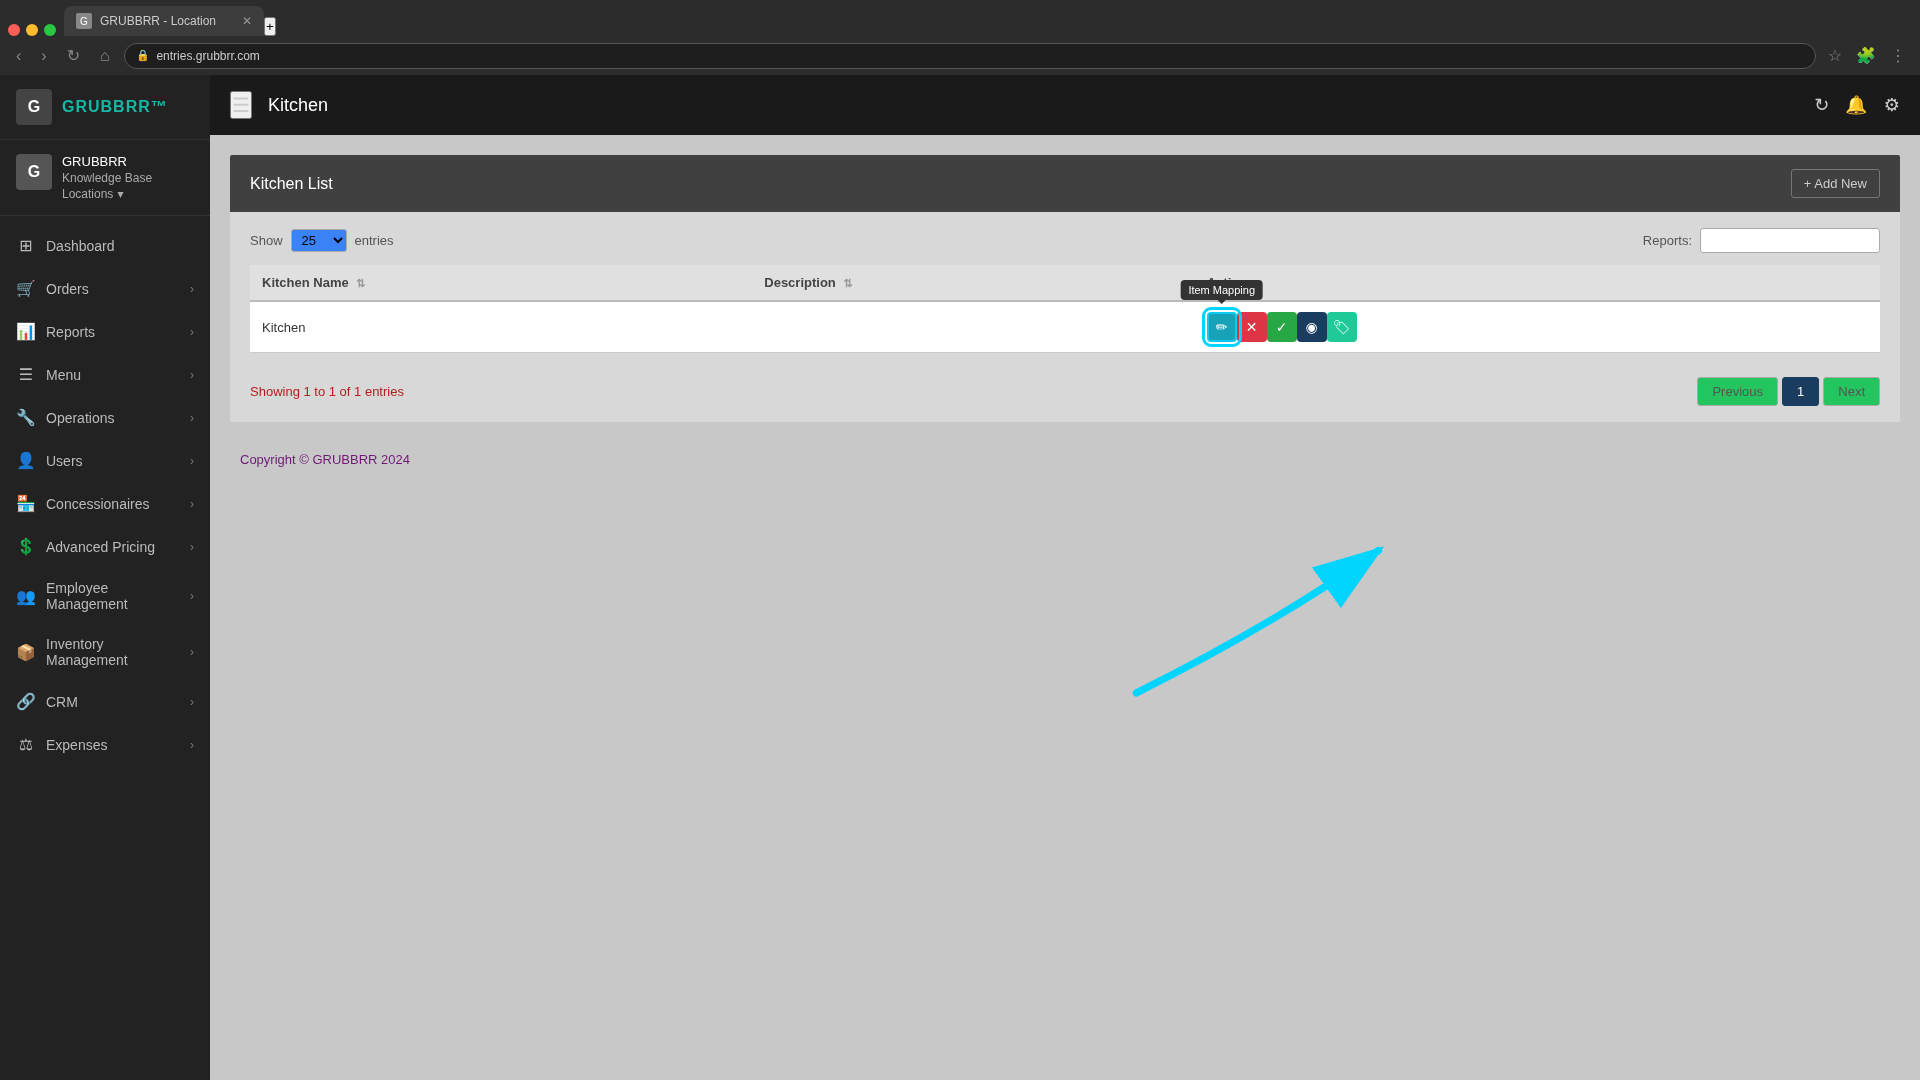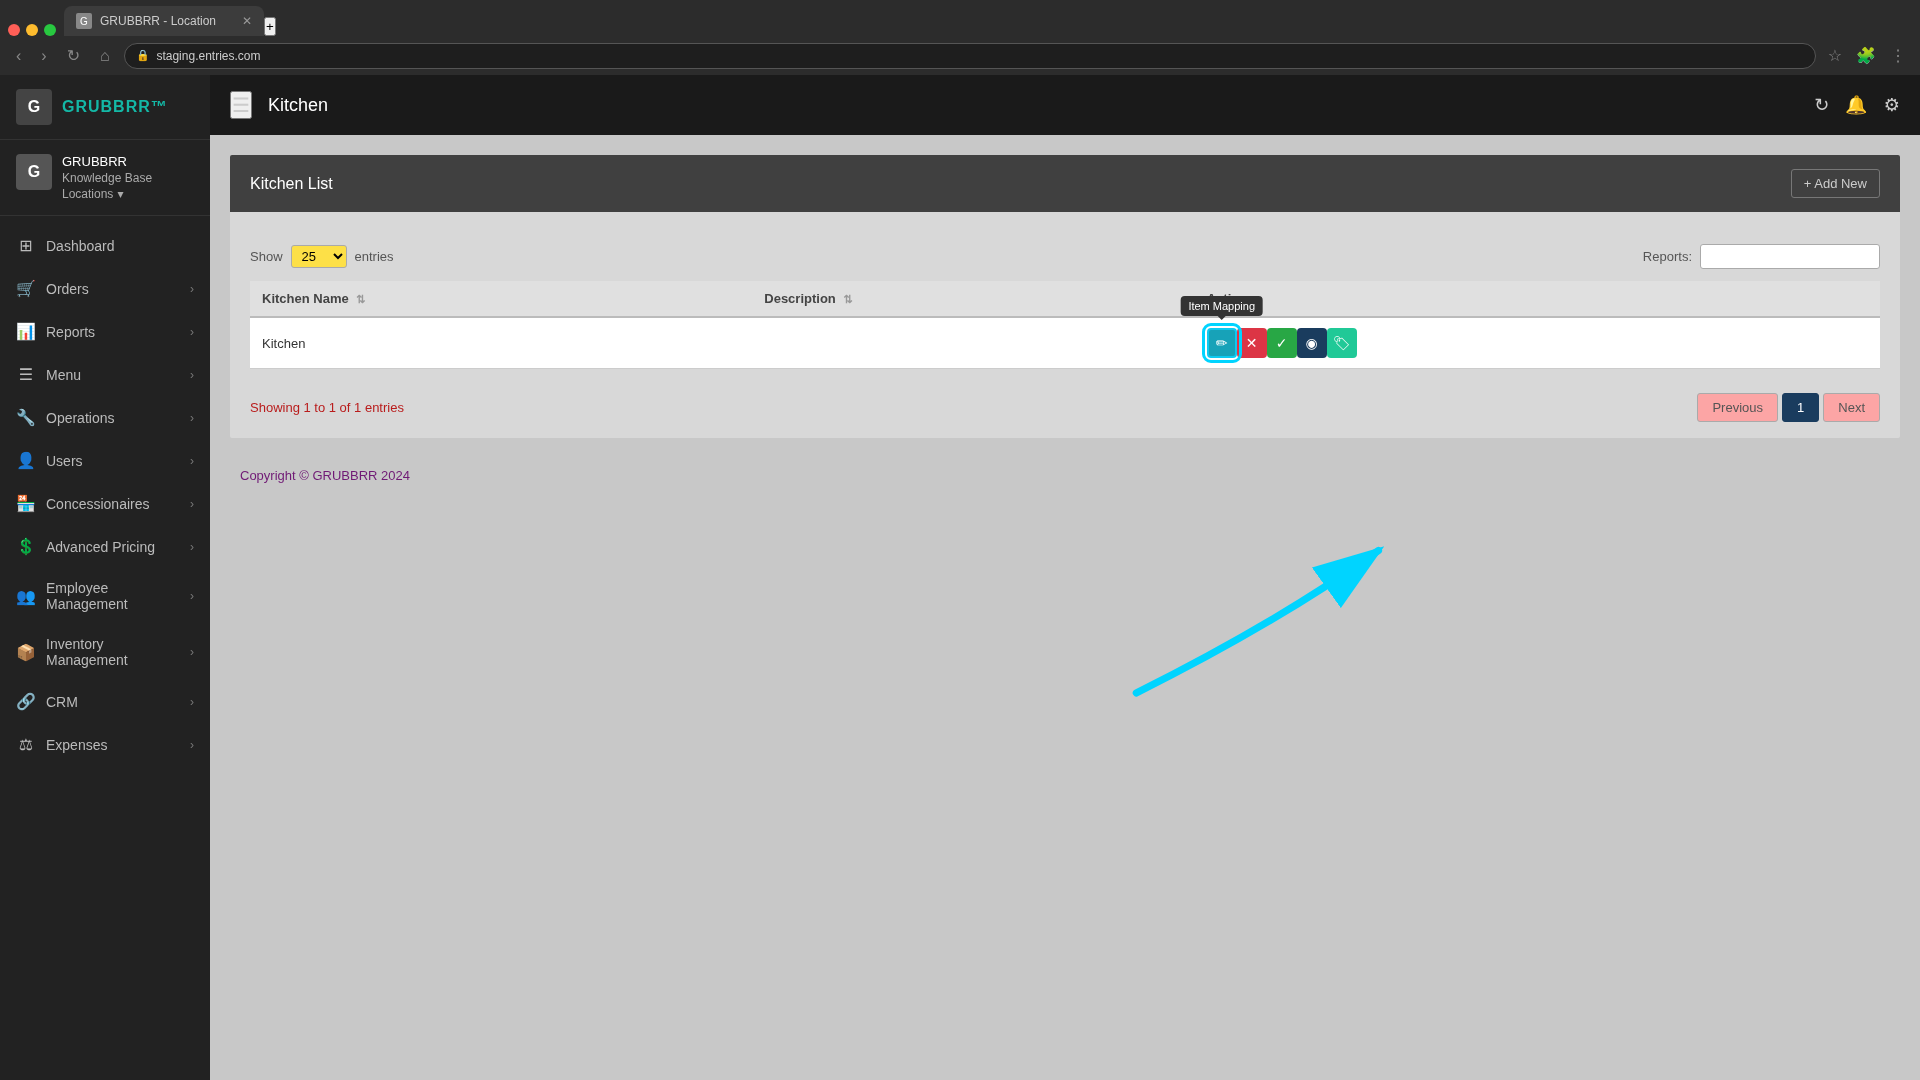--- a/index.html
+++ b/index.html
@@ -56,23 +56,23 @@
     
     .content { flex: 1; overflow-y: auto; padding: 20px; position: relative; background: #c8c8c8; }
 
     
     .panel { background: #d8d8d8; border-radius: 2px; overflow: hidden; }
     .panel-header { background: #404040; color: white; padding: 14px 20px; display: flex; align-items: center; justify-content: space-between; }
     .panel-title { font-size: 16px; font-weight: 500; }
     .btn-add-new { background: none; border: 1px solid #777; color: #ccc; padding: 6px 12px; border-radius: 3px; cursor: pointer; font-size: 13px; }
 
     .panel-body { padding: 16px 20px; }
-    .table-controls { display: flex; align-items: center; justify-content: space-between; margin-bottom: 12px; margin-top: 16px; }
+    .table-controls { display: flex; align-items: center; justify-content: space-between; margin-bottom: 12px; }
     .show-entries { display: flex; align-items: center; gap: 8px; color: #555; font-size: 13px; }
-    .show-entries select { border: 1px solid #aaa; border-radius: 3px; padding: 2px 6px; font-size: 13px; background: #fde047; }
+    .show-entries select { border: 1px solid #aaa; border-radius: 3px; padding: 2px 6px; font-size: 13px; background: #3b82f6; }
     .search-control { display: flex; align-items: center; gap: 8px; color: #555; font-size: 13px; }
     .search-control input { border: 1px solid #aaa; border-radius: 3px; padding: 4px 8px; font-size: 13px; background: white; width: 180px; }
 
     table { width: 100%; border-collapse: collapse; font-size: 13px; }
     thead tr { background: #e0e0e0; }
     thead th { padding: 10px 12px; text-align: left; color: #444; font-weight: 600; border-bottom: 2px solid #bbb; cursor: pointer; user-select: none; }
     thead th .sort-icon { color: #999; margin-left: 4px; font-size: 11px; }
     tbody tr { border-bottom: 1px solid #ccc; background: white; }
     tbody td { padding: 10px 12px; color: #333; }
 
@@ -83,21 +83,21 @@
     .btn-green { background: #28a745; }
     .btn-darkblue { background: #1a3c5e; }
     .btn-teal { background: #20c997; }
 
     .tooltip { position: absolute; top: -32px; left: 50%; transform: translateX(-50%); background: #333; color: white; padding: 4px 8px; border-radius: 4px; font-size: 11px; white-space: nowrap; z-index: 100; }
     .tooltip::after { content: ''; position: absolute; top: 100%; left: 50%; transform: translateX(-50%); border: 4px solid transparent; border-top-color: #333; }
 
     .table-info { color: #b91c1c; font-size: 13px; margin-top: 12px; }
 
     .pagination { display: flex; align-items: center; gap: 4px; justify-content: flex-end; margin-top: 12px; }
-    .page-btn { padding: 6px 14px; border: 1px solid #aaa; background: #fca5a5; color: #555; cursor: pointer; border-radius: 3px; font-size: 13px; }
+    .page-btn { padding: 6px 14px; border: 1px solid #aaa; background: #22c55e; color: #555; cursor: pointer; border-radius: 3px; font-size: 13px; }
     .page-btn.active { background: #1a3c5e; color: white; border-color: #1a3c5e; }
 
     .copyright { text-align: left; color: #701a75; font-size: 13px; margin-top: 20px; padding: 10px; }
 
     
     .btn-edit-highlighted { outline: 3px solid #00d4ff; outline-offset: 2px; }
   </style>
 </head>
 <body>
 
@@ -115,21 +115,21 @@
     </div>
     <button class="new-tab">+</button>
   </div>
   <div class="browser-toolbar">
     <button class="nav-btn">‹</button>
     <button class="nav-btn">›</button>
     <button class="nav-btn">↻</button>
     <button class="nav-btn">⌂</button>
     <div class="address-bar">
       <span class="lock-icon">🔒</span>
-      <span>staging.entries.com</span>
+      <span>entries.grubbrr.com</span>
     </div>
     <div class="toolbar-actions">
       <button class="toolbar-btn">☆</button>
       <button class="toolbar-btn">🧩</button>
       <button class="toolbar-btn">⋮</button>
     </div>
   </div>
 </div>
 
 <div class="app">

